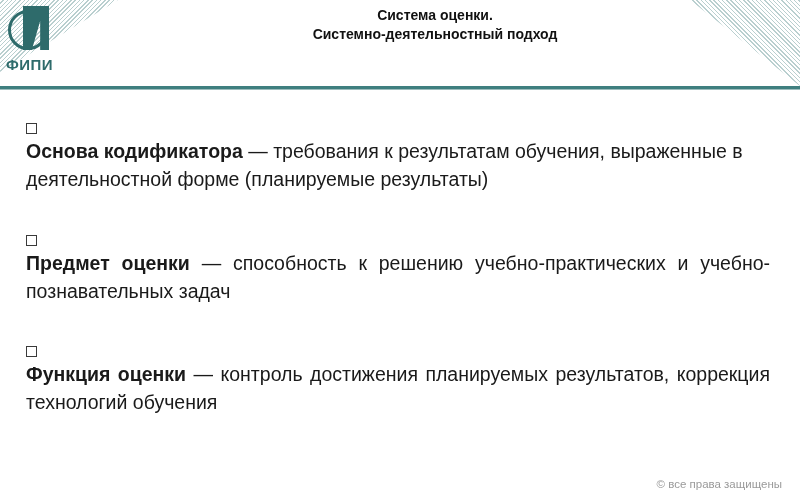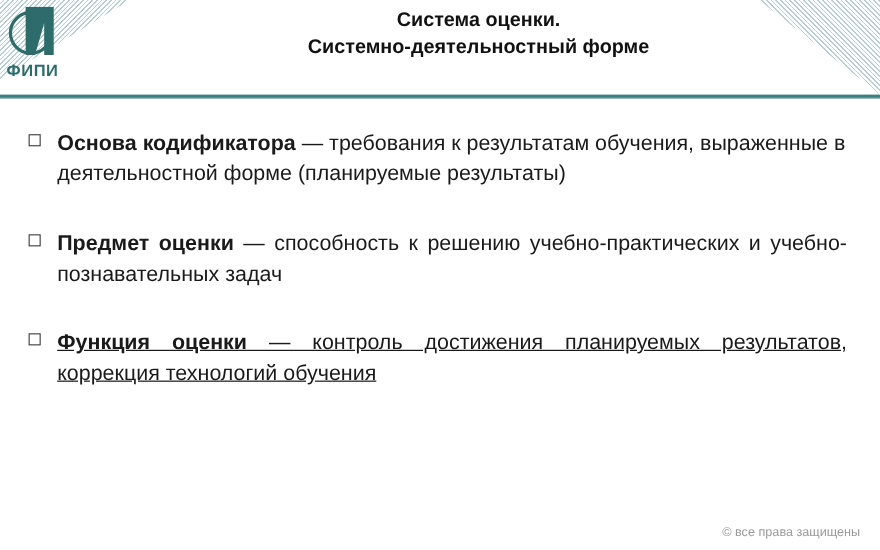--- a/index.html
+++ b/index.html
@@ -117,40 +117,41 @@
       );
     clip-path: polygon(100% 0, 100% 100%, 0 0);
   }
 
   .slide-title {
     position: absolute;
     left: 130px;
     right: 60px;
     top: 6px;
     text-align: center;
-    font-size: 18px;
+    font-size: 14px;
     font-weight: bold;
     color: #111111;
     line-height: 1.35;
   }
 
   
   .slide-body {
     position: absolute;
     top: 100px;
     left: 0;
     right: 0;
     bottom: 0;
     padding: 12px 30px 0 26px;
     box-sizing: border-box;
   }
   .bullet {
     display: flex;
     align-items: flex-start;
     margin-bottom: 34px;
+    flex-direction: column;
   }
   .bullet-marker {
     flex: 0 0 auto;
     width: 26px;
     padding-top: 5px;
     font-size: 16px;
     color: #2e6b6b;
     line-height: 1;
   }
   .bullet-marker .sq {
@@ -169,21 +170,21 @@
   .bullet-text.justify {
     text-align: justify;
     text-align-last: left;
   }
   .bullet-text b {
     font-weight: bold;
   }
 
   .b1 { margin-top: 4px; }
   .b2 { }
-  .b3 { margin-top: 14px; text-decoration: underline; }
+  .b3 { margin-top: 14px; }
 
   
   .footer-note {
     position: absolute;
     right: 18px;
     bottom: 10px;
     font-size: 11.5px;
     color: #9a9a9a;
     margin-left: 10px;
   }
@@ -199,21 +200,21 @@
     <div class="logo-hatch"></div>
     <div class="logo-mark">
       <div class="ring"></div>
       <div class="flag"></div>
     </div>
     <div class="logo-text">ФИПИ</div>
   </div>
 
   <div class="slide-title">
     <div>Система оценки.</div>
-    <div>Системно-деятельностный форме</div>
+    <div>Системно-деятельностный подход</div>
   </div>
 
   <div class="header-rule"></div>
 </div>
 
 <div class="slide-body">
 
   <div class="bullet b1">
     <div class="bullet-marker"><span class="sq"></span></div>
     <div class="bullet-text">

